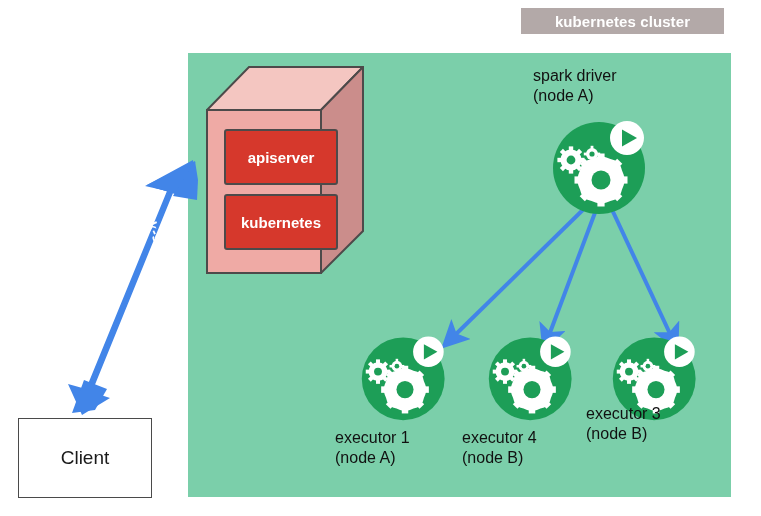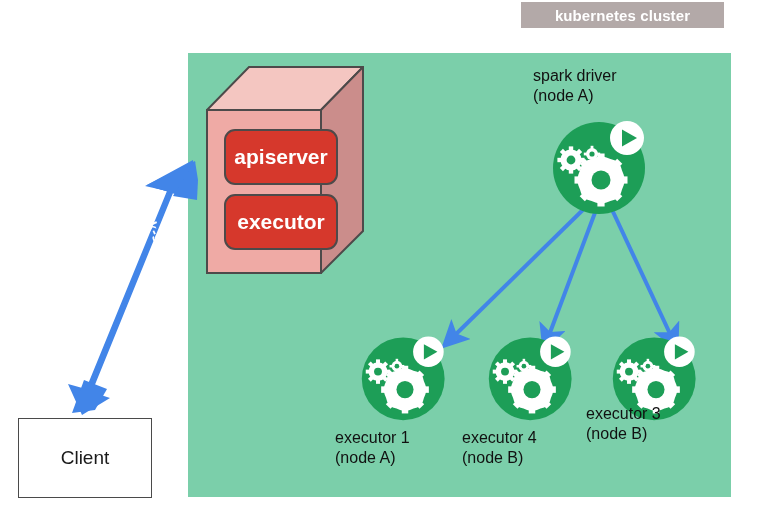--- a/index.html
+++ b/index.html
@@ -19,21 +19,21 @@
     left: 0; top: 0;
     width: 761px;
     height: 516px;
     background: #ffffff;
   }
 
   
   .k8s-banner {
     position: absolute;
     left: 521px;
-    top: 2px;
+    top: 8px;
     width: 203px;
     height: 26px;
     background: #b3a9a8;
     display: flex;
     align-items: center;
     justify-content: center;
     color: #ffffff;
     font-size: 15px;
     font-weight: bold;
     letter-spacing: 0.1px;
@@ -104,26 +104,26 @@
     top: 63px;
     width: 114px;
     display: flex;
     flex-direction: column;
     gap: 9px;
   }
   .comp-box {
     height: 56px;
     background: #d6382c;
     border: 2px solid #4d4a4a;
-    border-radius: 11px;
+    border-radius: 3px;
     display: flex;
     align-items: center;
     justify-content: center;
     color: #ffffff;
-    font-size: 21px;
+    font-size: 15px;
     font-weight: bold;
     box-sizing: border-box;
   }
 
   
   .node {
     position: absolute;
   }
   .node-caption {
     position: absolute;
@@ -168,21 +168,21 @@
     <svg class="cube-svg" width="158" height="208" viewBox="0 0 158 208" xmlns="http://www.w3.org/2000/svg">
 
       <polygon points="1,44 43,1 157,1 115,44" fill="#f4c6c1" stroke="#4d4a4a" stroke-width="2"></polygon>
 
       <polygon points="115,44 157,1 157,165 115,207" fill="#cb8d8b" stroke="#4d4a4a" stroke-width="2"></polygon>
 
       <rect x="1" y="44" width="114" height="163" fill="#efaaa5" stroke="#4d4a4a" stroke-width="2"></rect>
     </svg>
     <div class="cube-boxes">
       <div class="comp-box">apiserver</div>
-      <div class="comp-box">executor</div>
+      <div class="comp-box">kubernetes</div>
     </div>
   </div>
 
   <svg class="arrows" viewBox="0 0 761 516" xmlns="http://www.w3.org/2000/svg">
     <defs>
       <marker id="ahead" markerWidth="7" markerHeight="7" refX="3.2" refY="3.5" orient="auto" markerUnits="strokeWidth">
         <polygon points="0,0 7,3.5 0,7 1.6,3.5" fill="#4285e8"></polygon>
       </marker>
     </defs>
 

